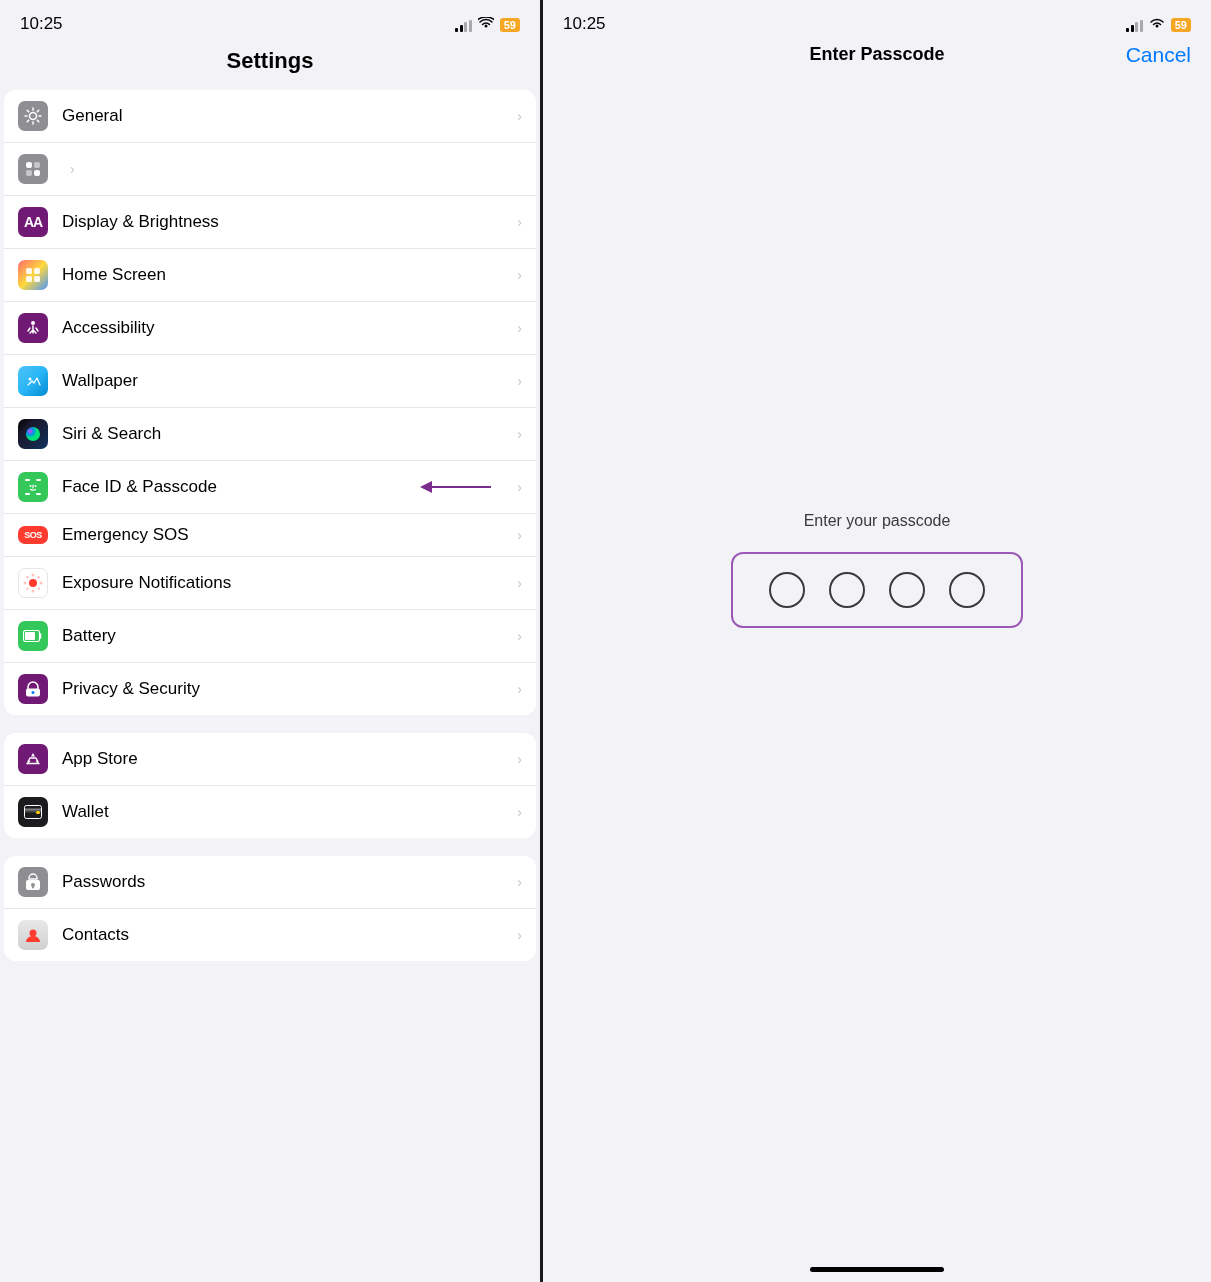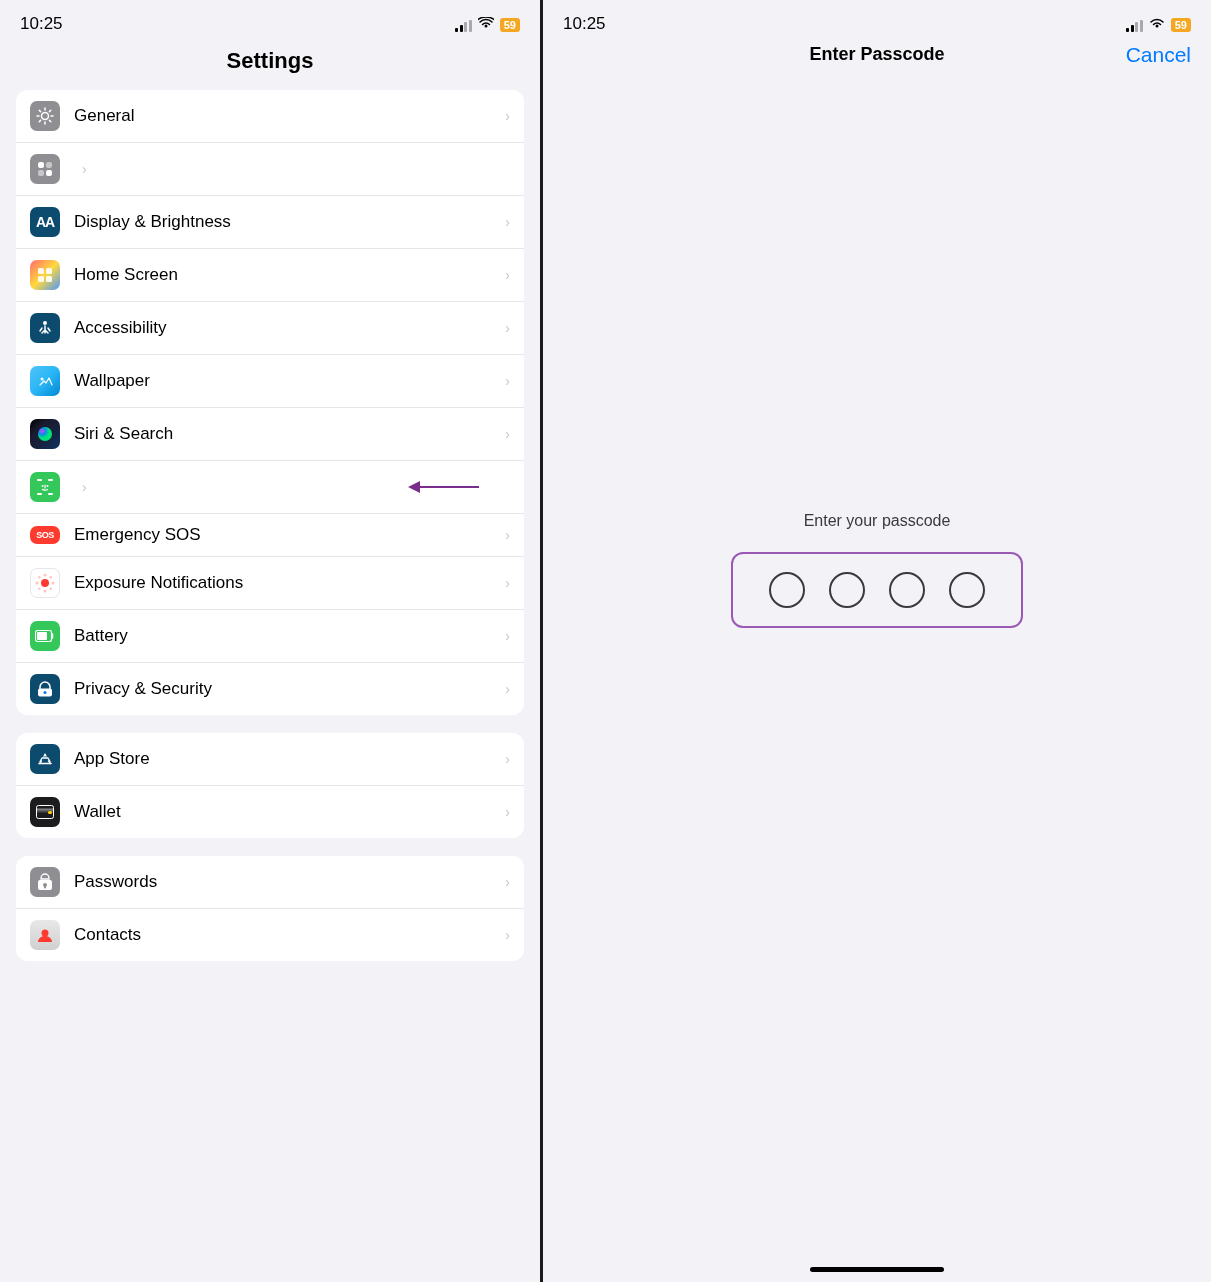--- a/index.html
+++ b/index.html
@@ -75,21 +75,21 @@
       font-weight: 700;
       text-align: center;
       color: #000;
       padding: 4px 0 8px 0;
     }
 
     
     .settings-content {
       flex: 1;
       overflow-y: auto;
-      padding: 0 16px;
+      padding: 0 4px;
     }
 
     .settings-group {
       background: #fff;
       border-radius: 12px;
       margin-bottom: 18px;
       overflow: hidden;
     }
 
     .settings-item {
@@ -125,21 +125,21 @@
     }
 
     .item-chevron {
       color: #c7c7cc;
       font-size: 14px;
       margin-left: 8px;
     }
 
     
     .bg-gray { background: #8e8e93; }
-    .bg-blue { background: #0c4a6e; }
+    .bg-blue { background: #701a75; }
     .bg-green { background: #34c759; }
     .bg-dark { background: #1c1c1e; }
 
     
     .bg-siri {
       background: linear-gradient(135deg, #000 0%, #1a1a2e 30%, #16213e 60%, #0f3460 100%);
     }
 
     
     .divider {
@@ -365,20 +365,21 @@
             <rect x="1" y="1" width="5" height="2" rx="1" fill="#fff"></rect>
             <rect x="12" y="1" width="5" height="2" rx="1" fill="#fff"></rect>
             <rect x="1" y="15" width="5" height="2" rx="1" fill="#fff"></rect>
             <rect x="12" y="15" width="5" height="2" rx="1" fill="#fff"></rect>
             <circle cx="6.5" cy="8" r="1" fill="#fff"></circle>
             <circle cx="11.5" cy="8" r="1" fill="#fff"></circle>
             <path d="M6.5 11.5c.7.8 4.5.8 5 0" stroke="#fff" stroke-width="1.2" stroke-linecap="round"></path>
             <path d="M9 7v3" stroke="#fff" stroke-width="1.2" stroke-linecap="round"></path>
           </svg>
         </div>
+        <span class="item-label">Face ID &amp; Passcode</span>
 
         <svg width="80" height="30" viewBox="0 0 80 30" style="position:absolute;right:40px;top:50%;transform:translateY(-50%);">
           <defs>
             <marker id="arrowhead" markerWidth="6" markerHeight="6" refX="3" refY="3" orient="auto">
               <path d="M0,0 L6,3 L0,6 Z" fill="#7b2d8b"></path>
             </marker>
           </defs>
           <path d="M75 15 L10 15" stroke="#7b2d8b" stroke-width="2" fill="none" marker-end="url(#arrowhead)"></path>
         </svg>
         <span class="item-chevron">›</span>

